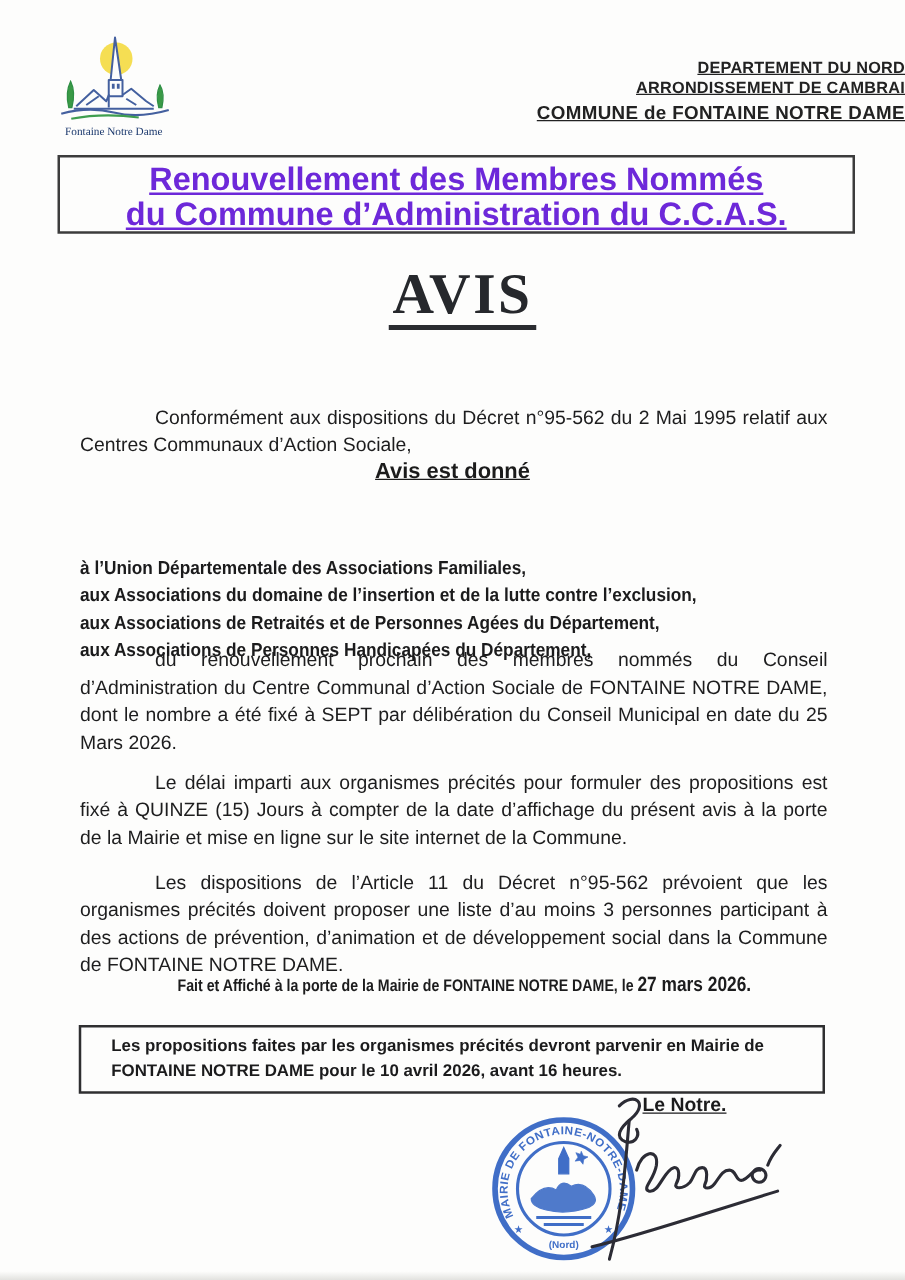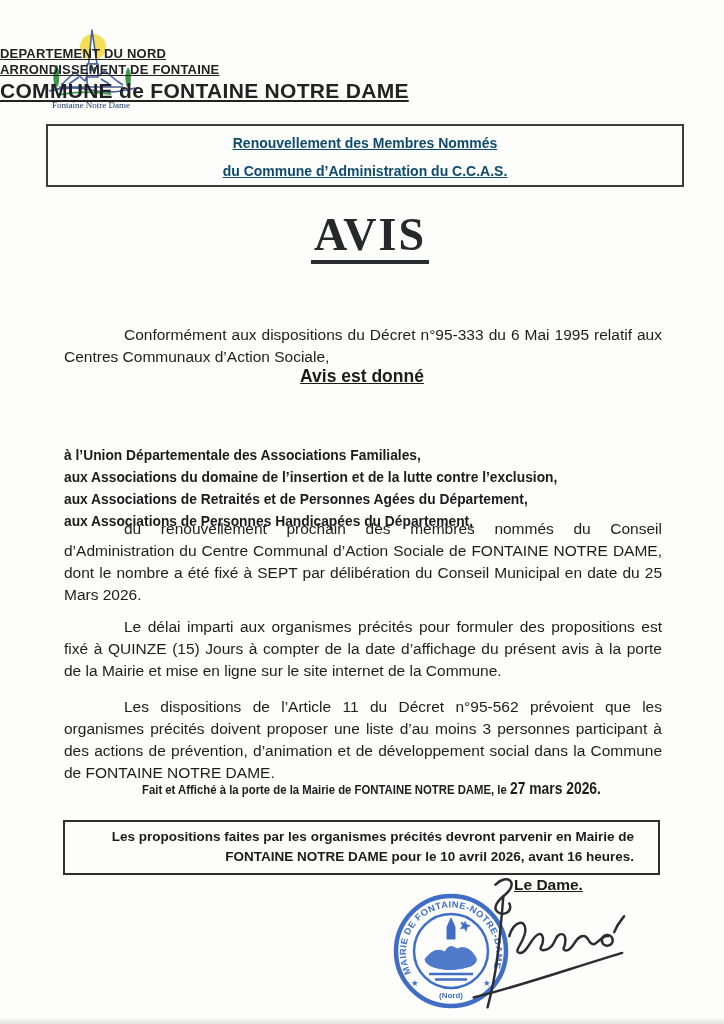--- a/index.html
+++ b/index.html
@@ -3,29 +3,29 @@
 <meta charset="utf-8">
 <style>
   html,body { margin:0; padding:0; background:#fcfcfb; }
   .page {
     position:relative; width:724px; height:1024px;
     background:#fdfdfc; overflow:hidden;
     font-family:"Liberation Sans", sans-serif; color:#1e1e1f;
   }
   
   .logo { position:absolute; left:42px; top:24px; width:98px; height:88px; }
-  .header-block { position:absolute; left:0; right:0; top:46px; text-align:left; font-weight:bold; color:#222; }
+  .header-block { position:absolute; left:0; right:0; top:46px; text-align:right; font-weight:bold; color:#222; }
   .header-block .h-small { font-size:13px; line-height:16px; text-decoration:underline; letter-spacing:.2px; }
-  .header-block .h-large { font-size:21px; line-height:21px; margin-top:2px; text-decoration:underline; letter-spacing:.3px; }
+  .header-block .h-large { font-size:15px; line-height:21px; margin-top:2px; text-decoration:underline; letter-spacing:.3px; }
   
   .title-box {
     position:absolute; left:46px; top:124px; width:638px; height:63px; box-sizing:border-box;
     border:2px solid #3c3c3c; text-align:center; padding-top:3px; background:#fdfdfc;
   }
-  .title-box .t-line { font-size:14px; font-weight:bold; line-height:28px; color:#0c4a6e; text-decoration:underline; white-space:nowrap; }
+  .title-box .t-line { font-size:26px; font-weight:bold; line-height:28px; color:#6d28d9; text-decoration:underline; white-space:nowrap; }
   
   .avis-wrap { position:absolute; left:0; right:0; top:212px; text-align:center; }
   .avis-wrap span {
     display:inline-block; font-family:"Liberation Serif", serif; font-weight:bold;
     font-size:46px; line-height:1.0; letter-spacing:2px; color:#26282c;
     border-bottom:4px solid #2a2c30; padding:0 3px 2px;margin-left:16px;
   }
   
   .para {
     position:absolute; left:64px; width:598px;
@@ -42,21 +42,21 @@
     transform:scaleX(.92); transform-origin:left center; color:#1b1b1c;
   }
   .attestation {
     position:absolute; left:142px; top:779px; white-space:nowrap;
     font-weight:bold; font-size:13.5px; color:#1c1c1d;
     transform:scaleX(.84); transform-origin:left center;
   }
   .attestation .att-date { font-size:16.5px; }
   .notice-box {
     position:absolute; left:63px; top:820px; width:597px; box-sizing:border-box;
-    border:2px solid #2f2f30; padding:5px 24px 6px; text-align:right;
+    border:2px solid #2f2f30; padding:5px 24px 6px; text-align:left;
     font-weight:bold; font-size:13.5px; line-height:20px; color:#1b1b1c; background:#fdfdfc;
   }
   .mayor-title {
     position:absolute; left:514px; top:876px;
     font-weight:bold; font-size:15.5px; text-decoration:underline; color:#1b1b1c;
   }
   .stamp { position:absolute; left:391px; top:891px; width:120px; height:120px; opacity:.93; }
   .signature { position:absolute; left:444px; top:870px; width:188px; height:150px; z-index:3; }
   .scan-edge-bottom { position:absolute; left:0; right:0; bottom:0; height:7px; background:linear-gradient(#fdfdfc,#e2e2df); }
 </style>
@@ -84,55 +84,55 @@
     </g>
     <g fill="none" stroke-width="1.8">
       <path d="M6,67 Q28,61 48,66 T92,64" stroke="#44609f"></path>
       <path d="M14,71 Q40,66 68,70" stroke="#3f9e4f"></path>
     </g>
     <text x="48" y="84" text-anchor="middle" font-size="9" fill="#1d3a6e" font-family="Liberation Serif, serif">Fontaine Notre Dame</text>
   </svg>
 
   <div class="header-block">
     <div class="h-small">DEPARTEMENT DU NORD</div>
-    <div class="h-small">ARRONDISSEMENT DE FONTAINE</div>
+    <div class="h-small">ARRONDISSEMENT DE CAMBRAI</div>
     <div class="h-large">COMMUNE de FONTAINE NOTRE DAME</div>
   </div>
 
   <div class="title-box">
     <div class="t-line">Renouvellement des Membres Nommés</div>
     <div class="t-line">du Commune d’Administration du C.C.A.S.</div>
   </div>
 
   <div class="avis-wrap">
     <span>AVIS</span>
   </div>
 
-  <p class="para indent" style="top:308px;">Conformément aux dispositions du Décret n°95-333 du 6 Mai 1995 relatif aux Centres Communaux d’Action Sociale,</p>
+  <p class="para indent" style="top:308px;">Conformément aux dispositions du Décret n°95-562 du 2 Mai 1995 relatif aux Centres Communaux d’Action Sociale,</p>
 
   <div class="subheading">Avis est donné</div>
 
   <div class="recipients">
     <div class="r-line">à l’Union Départementale des Associations Familiales,</div>
     <div class="r-line">aux Associations du domaine de l’insertion et de la lutte contre l’exclusion,</div>
     <div class="r-line">aux Associations de Retraités et de Personnes Agées du Département,</div>
     <div class="r-line">aux Associations de Personnes Handicapées du Département,</div>
   </div>
 
   <p class="para indent" style="top:502px;">du renouvellement prochain des membres nommés du Conseil d’Administration du Centre Communal d’Action Sociale de FONTAINE NOTRE DAME, dont le nombre a été fixé à SEPT par délibération du Conseil Municipal en date du 25 Mars 2026.</p>
   <p class="para indent" style="top:600px;">Le délai imparti aux organismes précités pour formuler des propositions est fixé à QUINZE (15) Jours à compter de la date d’affichage du présent avis à la porte de la Mairie et mise en ligne sur le site internet de la Commune.</p>
   <p class="para indent" style="top:680px;">Les dispositions de l’Article 11 du Décret n°95-562 prévoient que les organismes précités doivent proposer une liste d’au moins 3 personnes participant à des actions de prévention, d’animation et de développement social dans la Commune de FONTAINE NOTRE DAME.</p>
 
   <div class="attestation">
     <span>Fait et Affiché à la porte de la Mairie de FONTAINE NOTRE DAME, le </span><span class="att-date">27 mars 2026.</span>
   </div>
 
   <div class="notice-box">Les propositions faites par les organismes précités devront parvenir en Mairie de FONTAINE NOTRE DAME pour le 10 avril 2026, avant 16 heures.</div>
 
-  <div class="mayor-title">Le Dame.</div>
+  <div class="mayor-title">Le Notre.</div>
 
   <svg class="stamp" viewBox="0 0 120 120" aria-hidden="true">
     <g fill="none" stroke="#3264c4">
       <circle cx="60" cy="60" r="55" stroke-width="4.5"></circle>
       <circle cx="60" cy="60" r="37" stroke-width="2.5"></circle>
     </g>
     <path id="stampArc" d="M 20,82 A 45,45 0 1 1 100,82" fill="none"></path>
     <text font-size="9" font-weight="bold" fill="#3264c4" letter-spacing="0.4">
       <textPath href="#stampArc" startOffset="0" textLength="178" lengthAdjust="spacingAndGlyphs">MAIRIE DE FONTAINE-NOTRE-DAME</textPath>
     </text>

